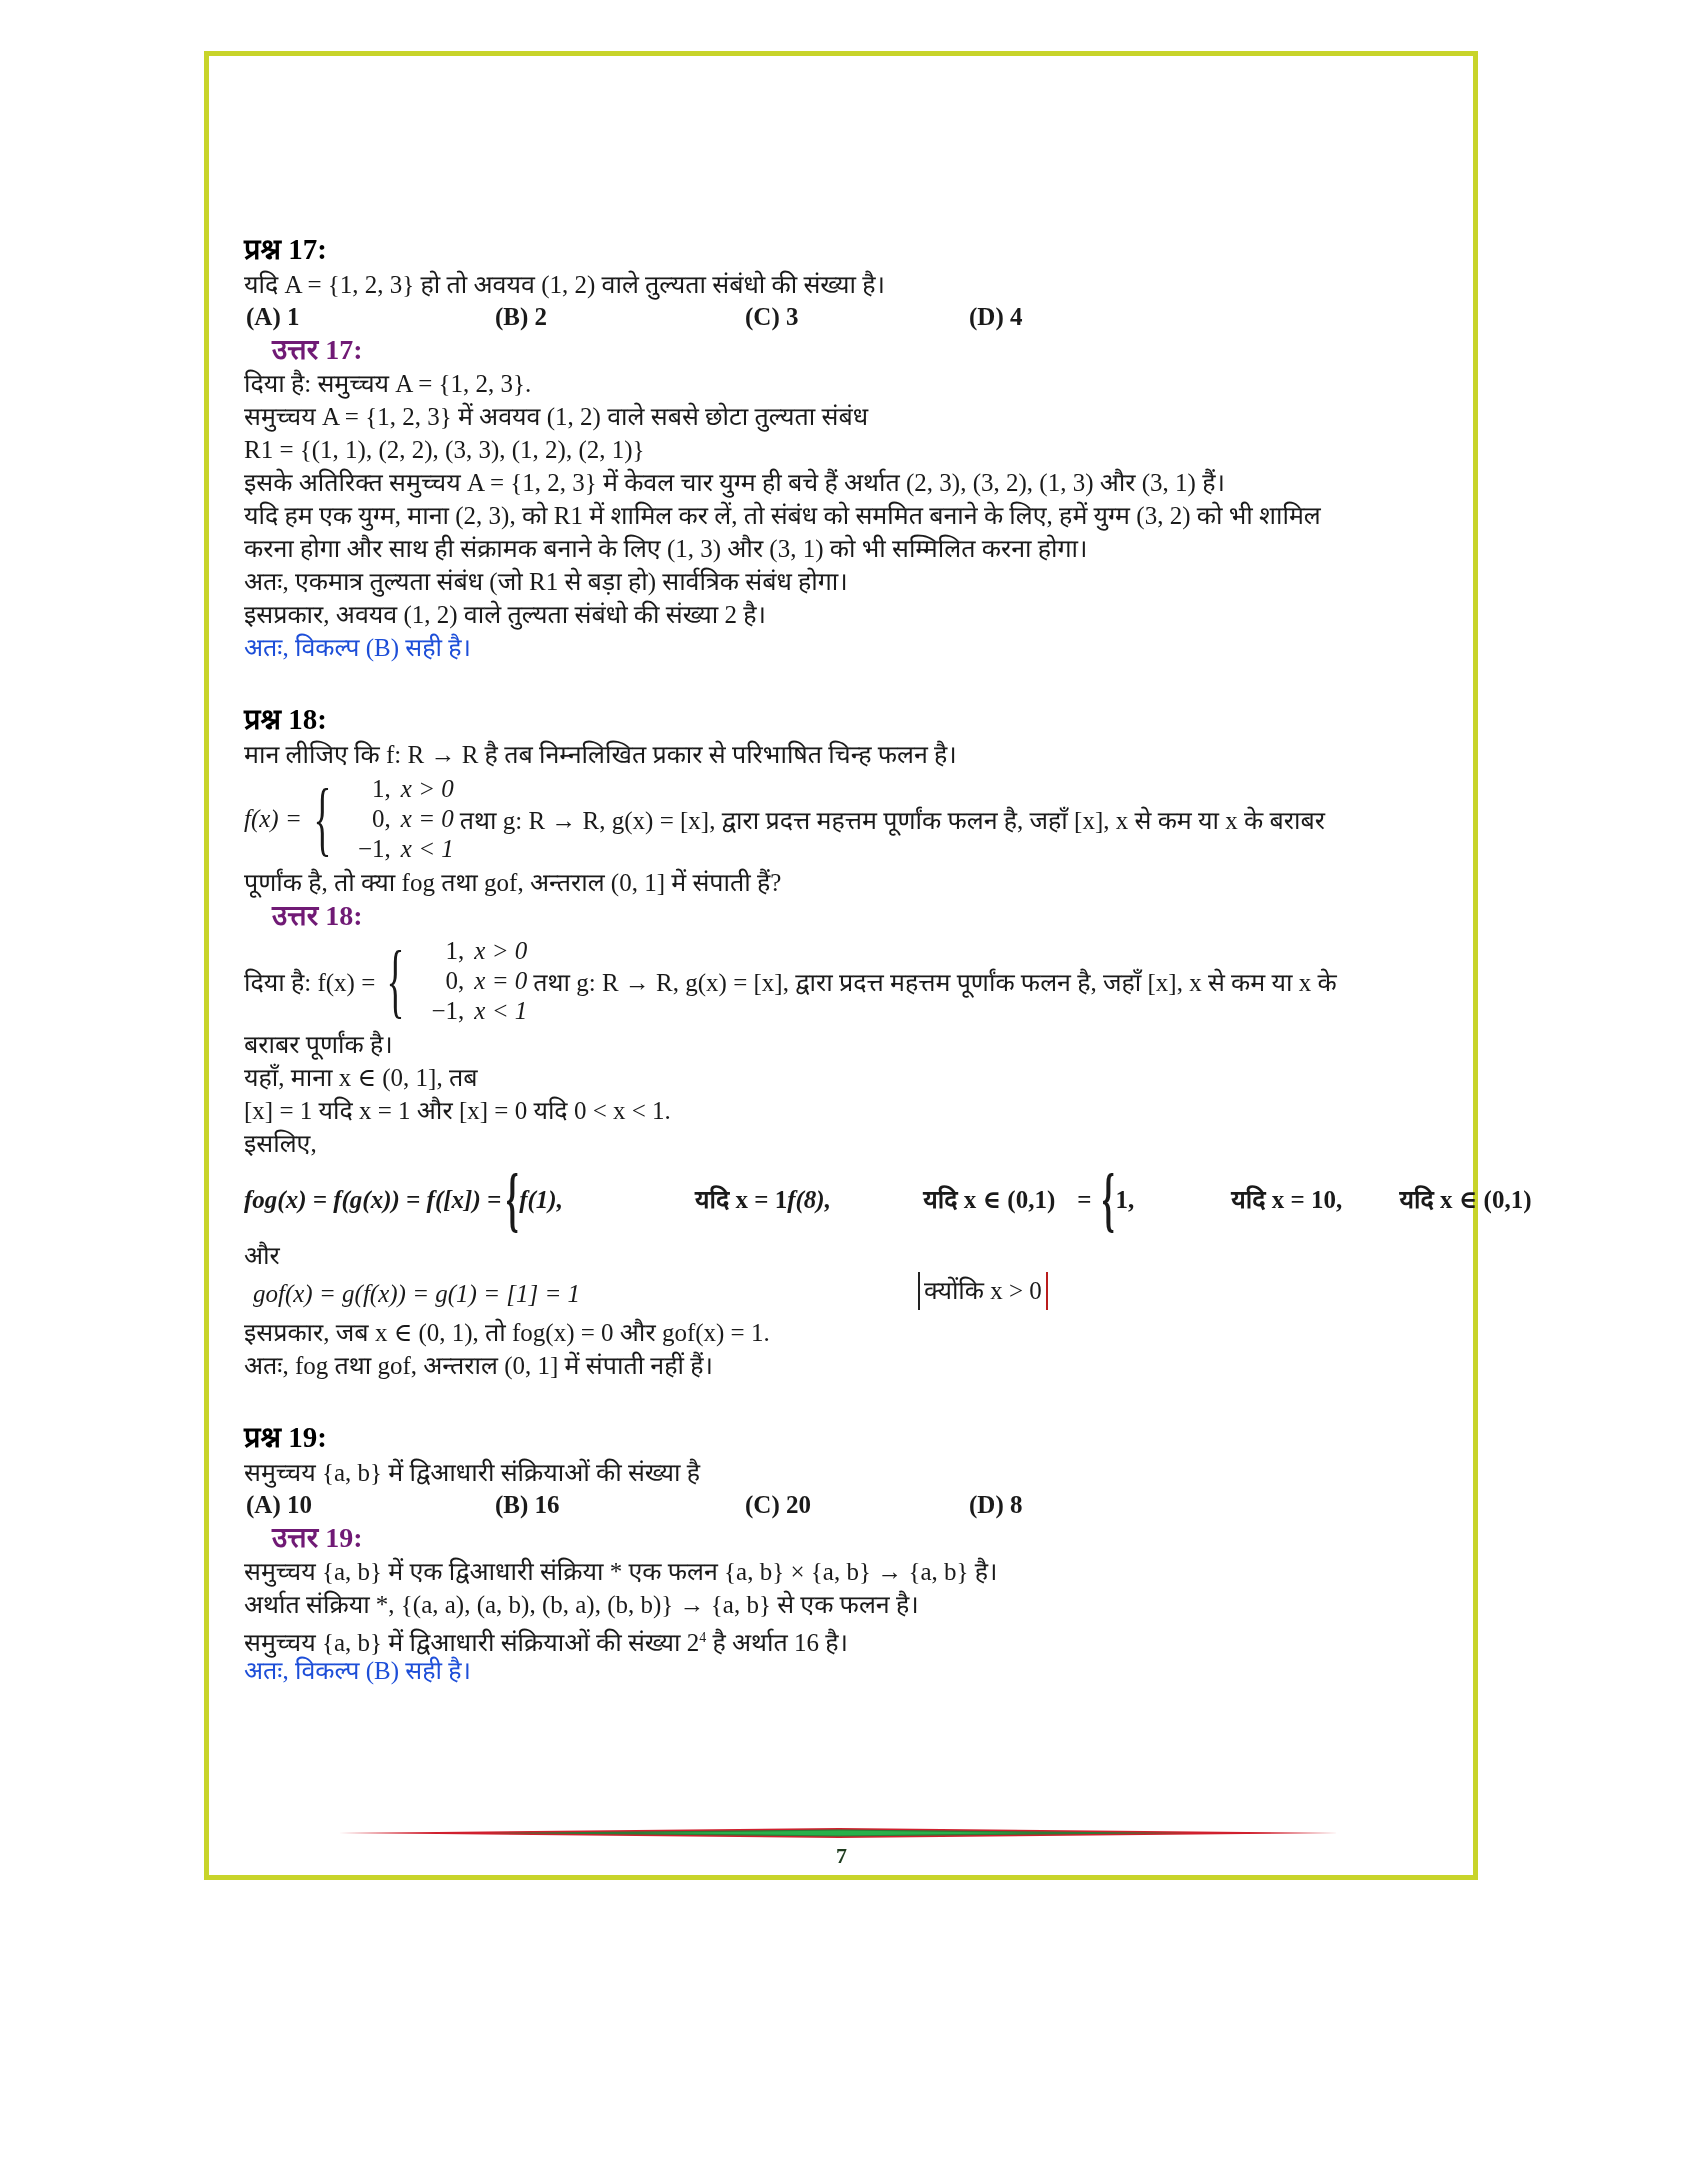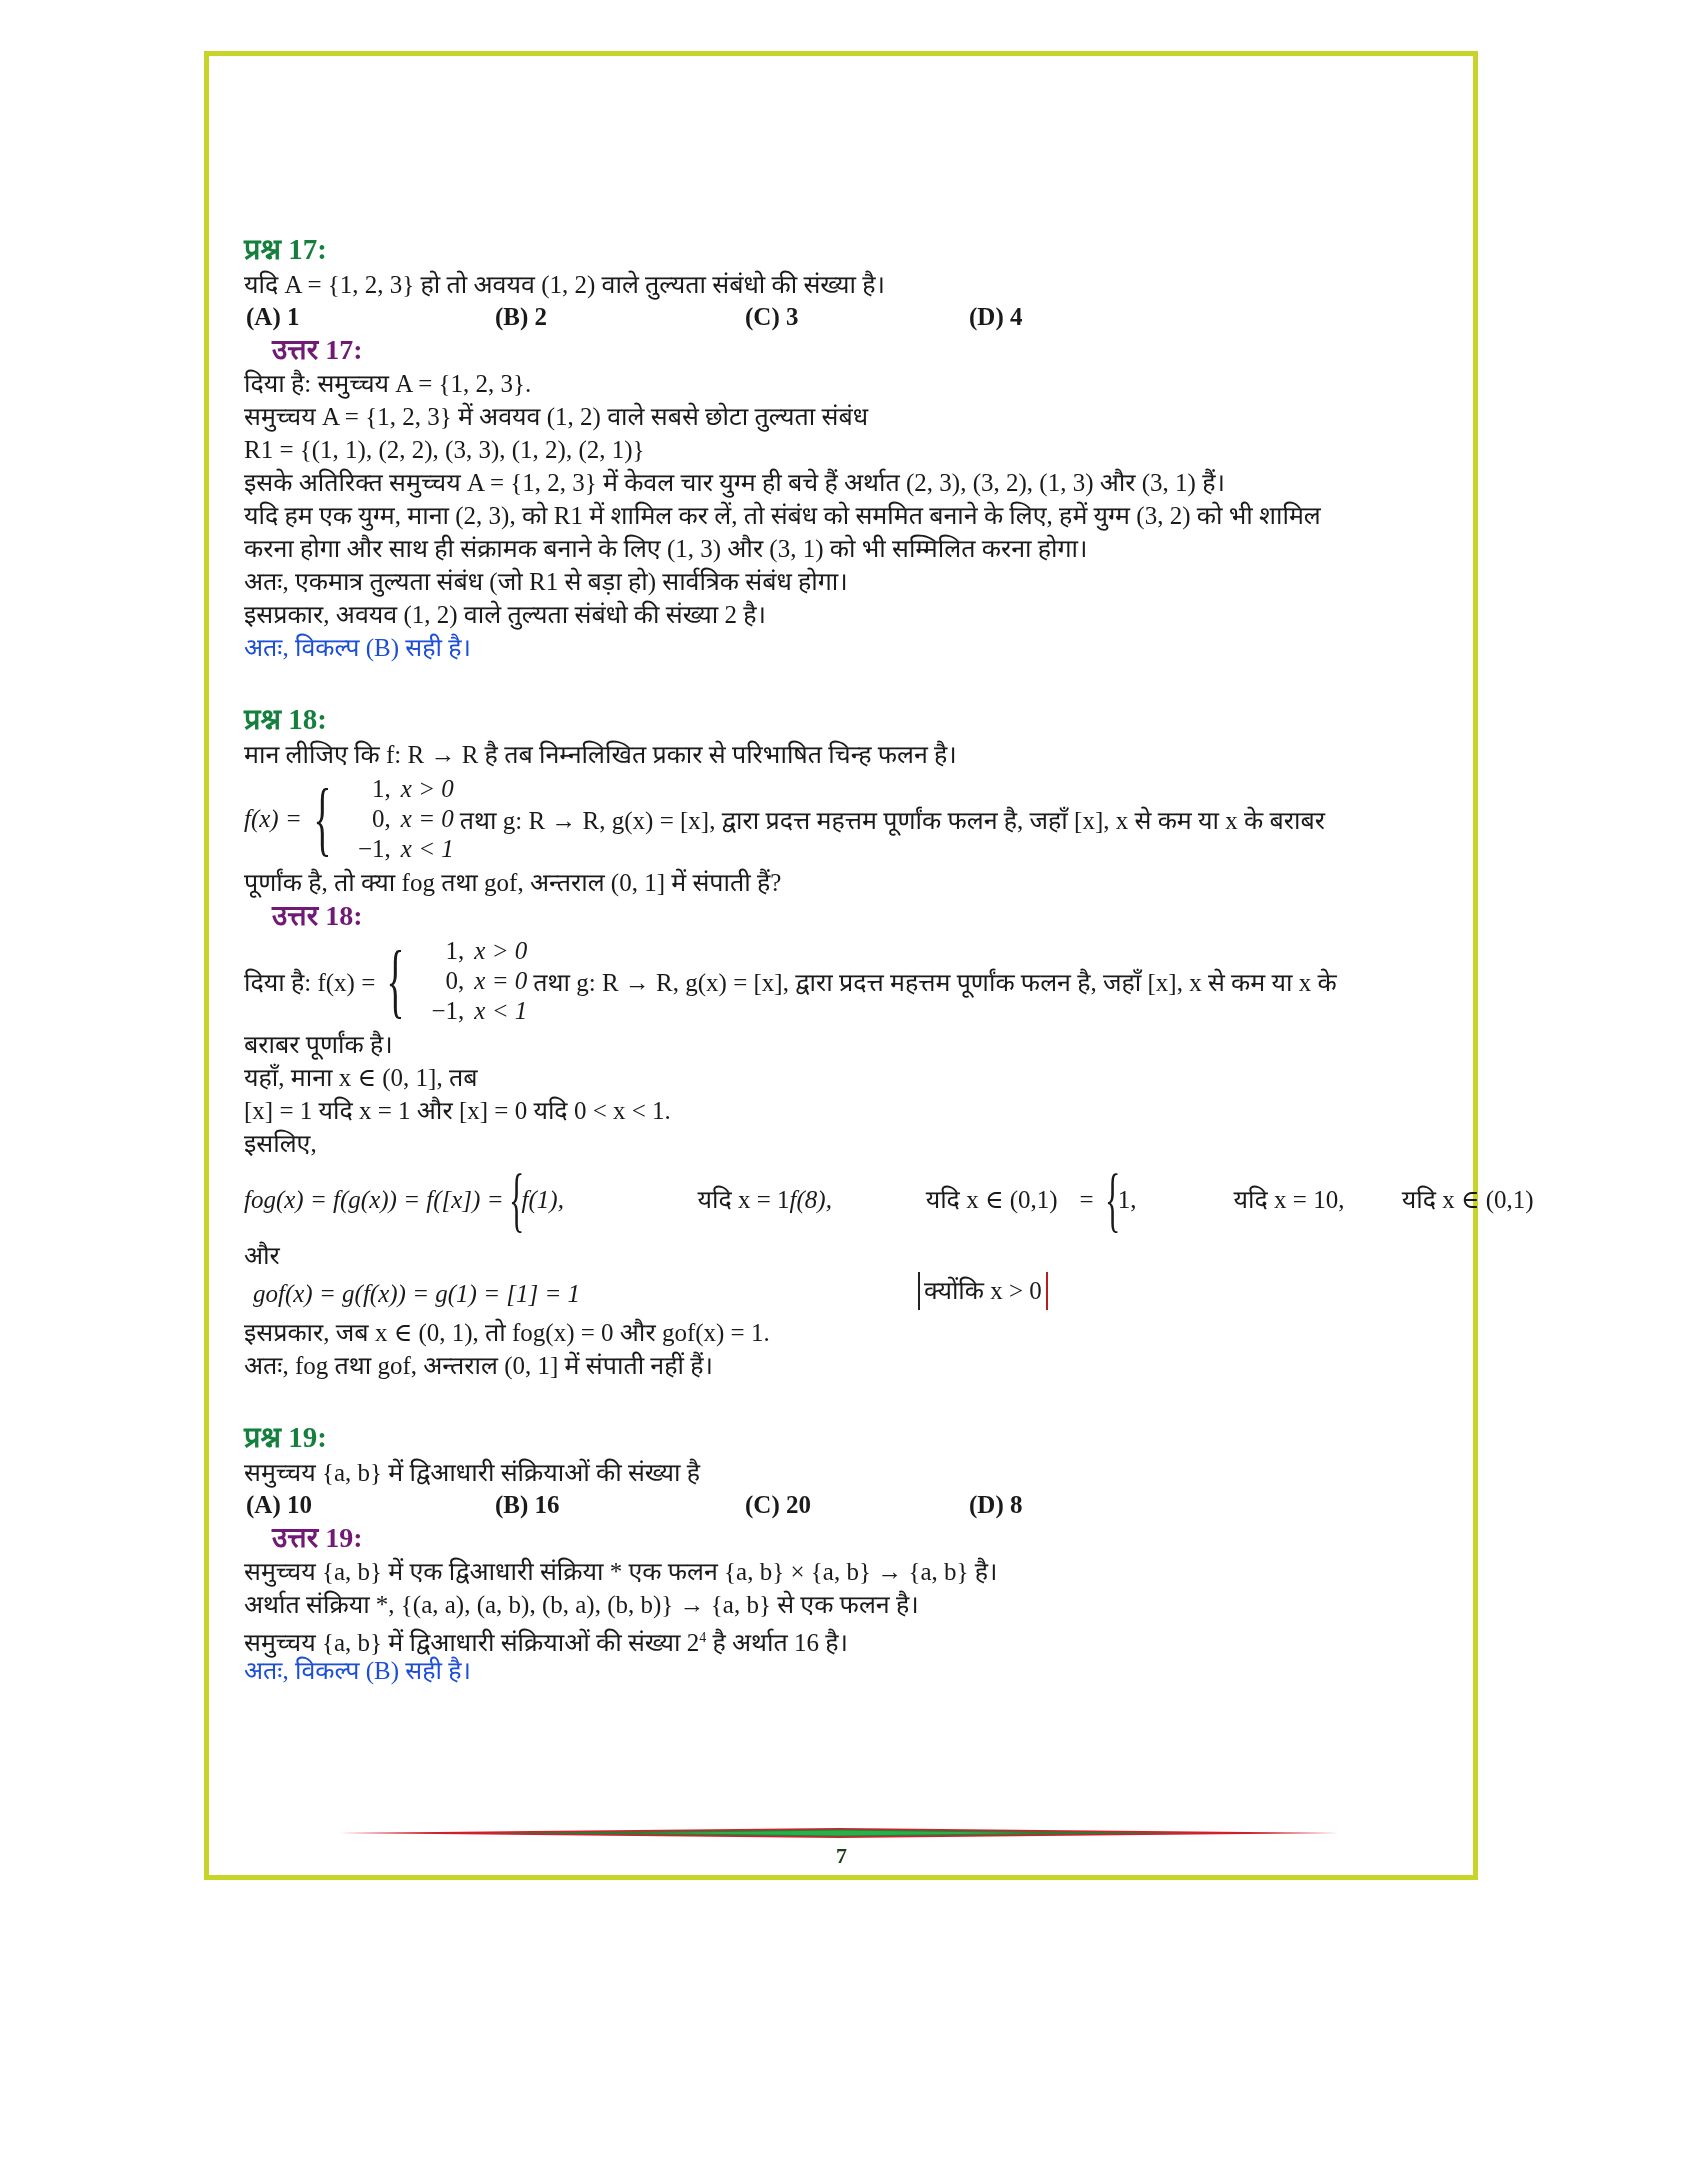--- a/index.html
+++ b/index.html
@@ -2,34 +2,34 @@
 <html><head>
 <meta charset="utf-8">
 <style>
   html, body { margin: 0; padding: 0; background: #ffffff; }
   body { width: 1683px; height: 2178px; position: relative; overflow: hidden;
          font-family: "Liberation Serif", "DejaVu Serif", serif; color: #1a1a1a; }
   .page-border { position: absolute; left: 204px; top: 51px; width: 1264px; height: 1819px;
                  border: 5px solid #c8d42a; box-sizing: content-box; }
   .content { position: absolute; left: 244px; top: 230px; width: 1188px; font-size: 25px; }
   .line { height: 33px; line-height: 33px; white-space: nowrap; }
-  .q-head { color: #15803d; font-weight: bold; font-size: 29px; height: 38px; line-height: 38px; }
+  .q-head { color: #000000; font-weight: bold; font-size: 29px; height: 38px; line-height: 38px; }
   .a-head { color: #701a75; font-weight: bold; font-size: 28px; padding-left: 28px; height: 34px; line-height: 34px; }
   .concl { color: #1d4ed8; }
   .gap { height: 36px; }
   .opts { position: relative; height: 32px; line-height: 32px; font-weight: bold; }
   .opts span { position: absolute; top: 0; }
   .opts .o0 { left: 2px; } .opts .o1 { left: 251px; } .opts .o2 { left: 501px; } .opts .o3 { left: 725px; }
   i.m { font-style: italic; }
   .piece { display: flex; align-items: center; height: 95px; white-space: nowrap; }
   .brace { font-size: 83px; line-height: 83px; font-weight: 100; margin: 0 6px 0 6px; transform: scaleX(0.45); display: inline-block; width: 20px; text-align: center; }
   .cases { display: inline-flex; flex-direction: column; line-height: 30px; font-size: 25px; }
   .cases .row { display: flex; }
   .cases .row .v { width: 57px; text-align: right; padding-right: 10px; }
-  .eq-block { display: flex; align-items: center; height: 79px; white-space: nowrap; }
+  .eq-block { display: flex; align-items: center; height: 79px; white-space: nowrap; font-weight: bold; }
   .cases2 { display: inline-flex; flex-direction: row; line-height: 38px; }
   .cases2 .row { display: flex; }
   .cases2 .row .v { width: 119px; }
   .cases2 .row .c { width: 149px; text-align: right; }
   .cases3 .row .v { width: 59px; }
   .brace2 { font-size: 71px; line-height: 71px; transform: scaleX(0.45); display: inline-block; width: 18px; text-align: center; }
   .gof-line { position: relative; height: 44px; line-height: 44px; margin-left: 9px; }
   .gof-note { position: absolute; left: 665px; top: 0; border-left: 2px solid #222; border-right: 2px solid #b91c1c; padding: 0 4px; height: 38px; line-height: 38px; }
   .footer-rule { position: absolute; left: 339px; top: 1828px; width: 1000px; height: 10px; }
   .page-num { position: absolute; left: 0; width: 1683px; top: 1843px; text-align: center; font-size: 22px; font-weight: bold; color: #1f3c1f; }

